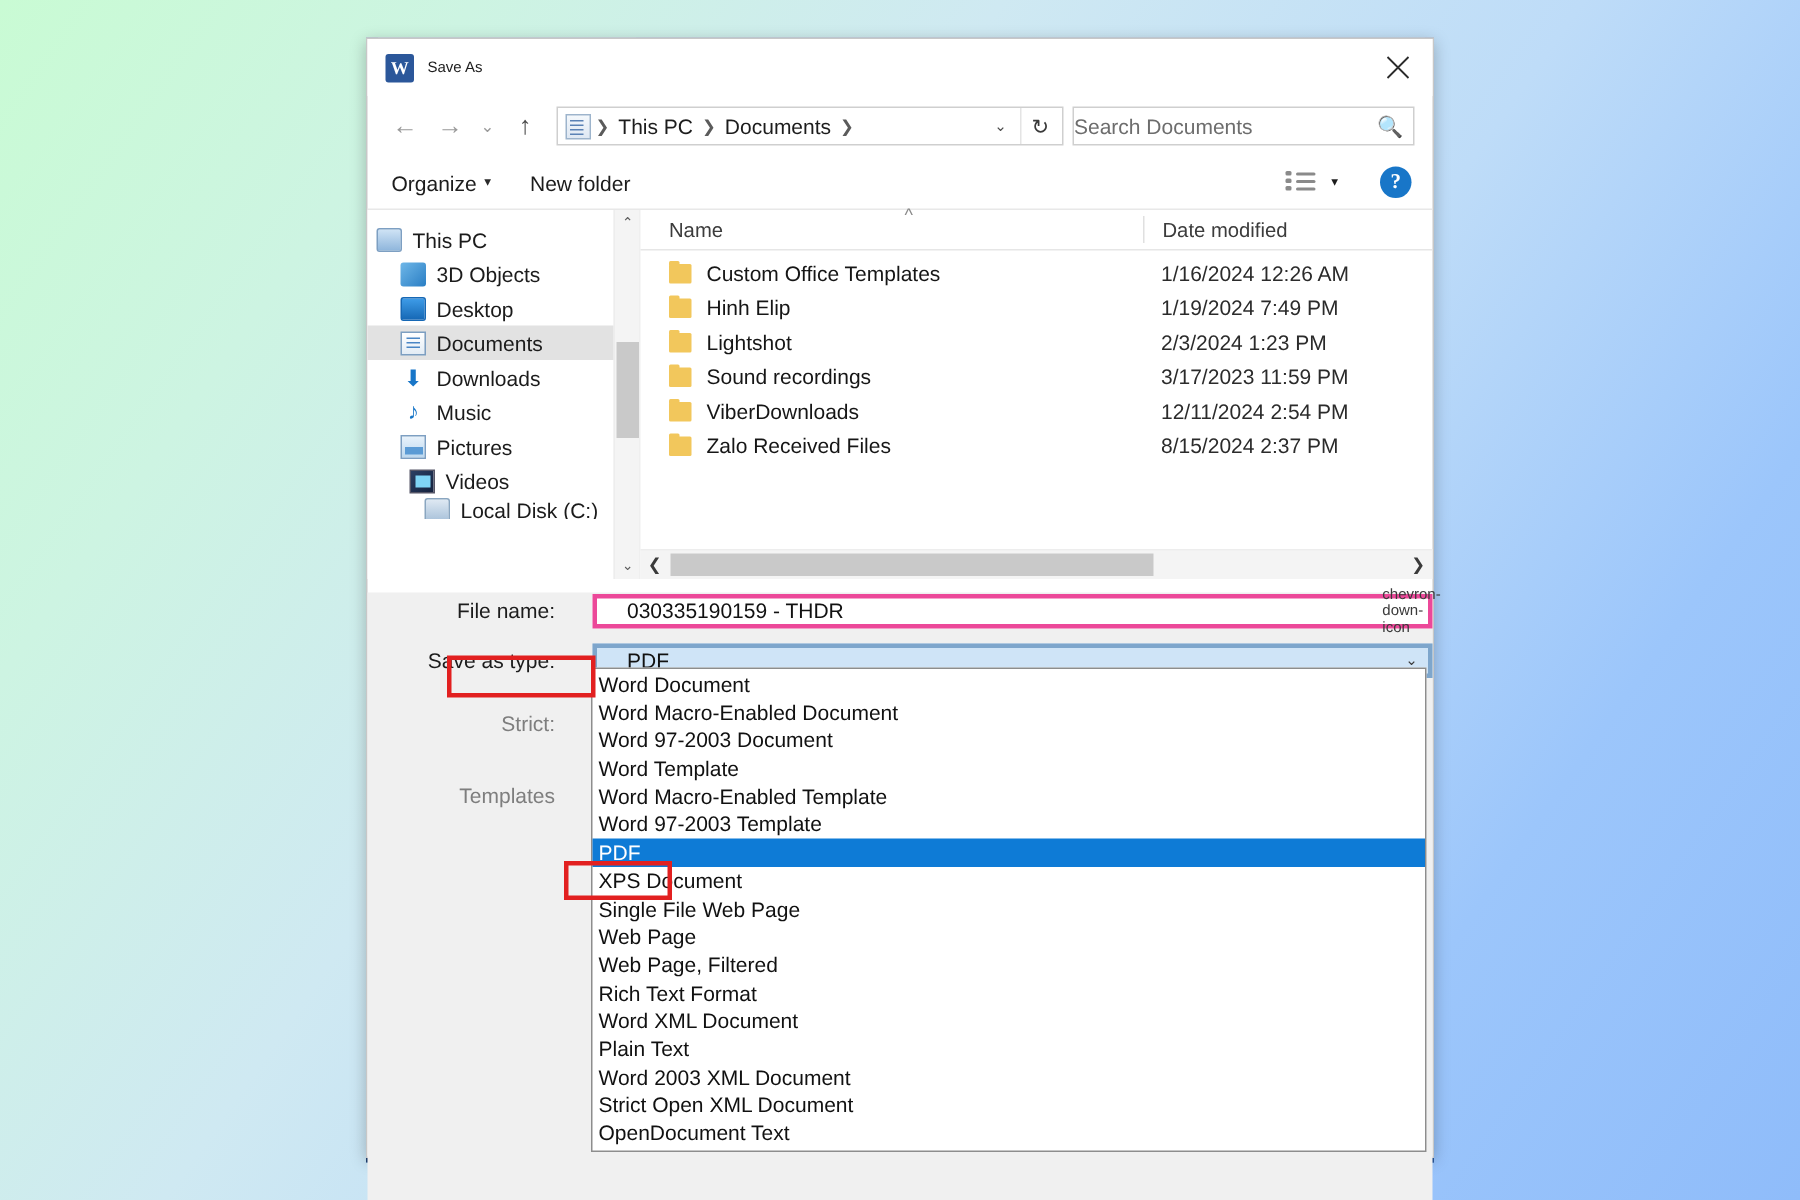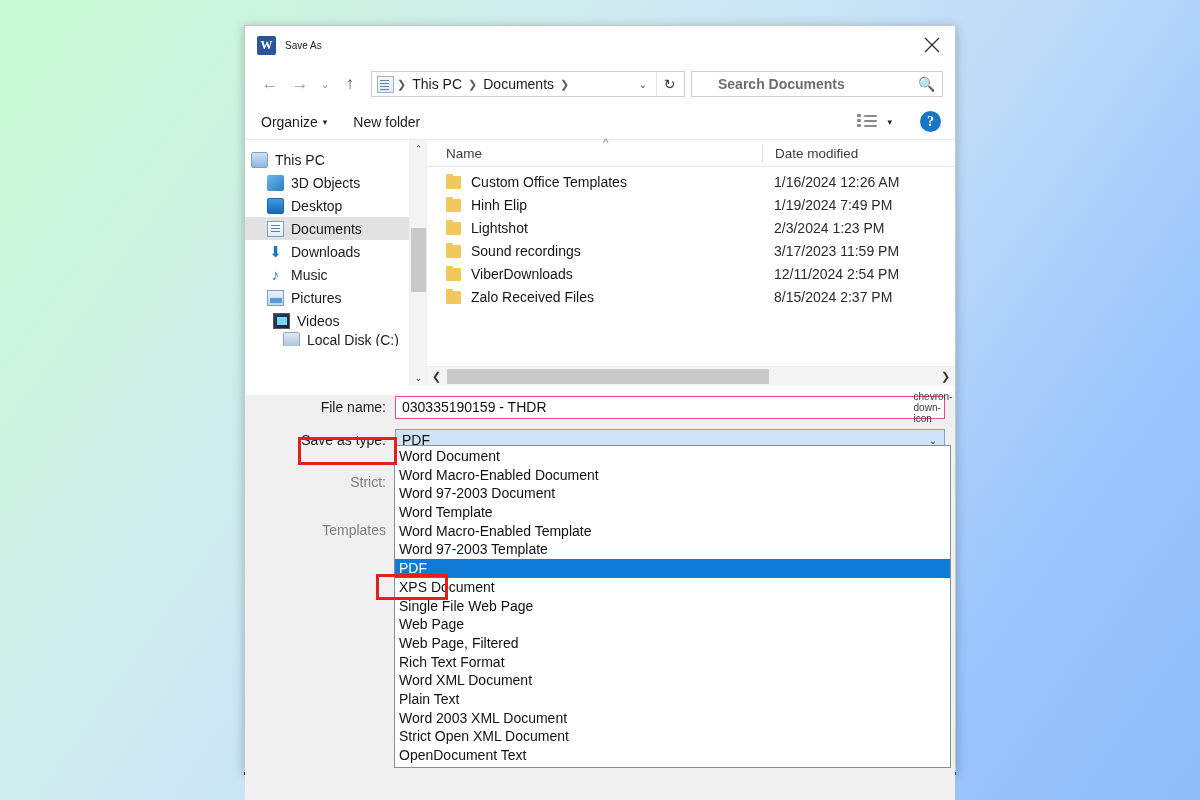--- a/index.html
+++ b/index.html
@@ -98,22 +98,22 @@
   .addr-drop {
     position: absolute; right: 30px; top: 0; bottom: 0; width: 22px;
     display: flex; align-items: center; justify-content: center; color: #4a4a4a; font-size: 10px;
   }
   .addr-refresh {
     position: absolute; right: 2px; top: 0; bottom: 0; width: 26px;
     display: flex; align-items: center; justify-content: center; color: #3a3a3a; font-size: 14px;
     border-left: 1px solid #e4e4e4;
   }
   .searchbox {
-    width: 252px; height: 26px; border: 1px solid #cfcfcf; background: #fff;
-    display: flex; align-items: center; padding: 0 6px 0 26px; flex: none; position: relative; font-weight: bold;
+    width: 228px; height: 26px; border: 1px solid #cfcfcf; background: #fff;
+    display: flex; align-items: center; padding: 0 6px 0 0; flex: none; position: relative;
   }
   .searchbox .ph { font-size: 14px; color: #6d6d6d; flex: 1; }
   .searchbox .mag { color: #1c4f8b; font-size: 14px; }
 
   
   .cmdbar {
     height: 36px; display: flex; align-items: center; padding: 0 14px 0 16px;
     border-bottom: 1px solid #e8e8e8;
   }
   .cmd { font-size: 14px; color: #1c1c1c; margin-right: 26px; display: flex; align-items: center; gap: 5px; }
@@ -205,25 +205,25 @@
     position: absolute; top: 0; width: 19px; height: 19px; color: #3a3a3a; font-size: 11px;
     display: flex; align-items: center; justify-content: center;
   }
   .hscroll .arrow.l { left: 0; }
   .hscroll .arrow.r { right: 0; }
   .hscroll .thumb { position: absolute; left: 20px; top: 2px; width: 322px; height: 15px; background: #c9c9c9; }
 
   
   .formarea { background: #f0f0f0; position: relative; height: 100%; }
   .frow { display: flex; align-items: center; height: 24px; margin-top: 9px; }
-  .flabel { width: 150px; text-align: right; padding-right: 9px; font-size: 14px; color: #1c1c1c; flex: none; }
+  .flabel { width: 150px; text-align: right; padding-right: 25px; font-size: 14px; color: #1c1c1c; flex: none; }
   .flabel.muted { color: #7e7e7e; }
   .fctrl {
-    flex: 1; height: 23px; margin-right: 10px; border: 1px solid #ec4899; background: #fff;
-    display: flex; align-items: center; padding-left: 6px; position: relative;
+    flex: 1; height: 23px; border: 3px solid #ec4899; background: #fff;
+    display: flex; align-items: center; padding-left: 20px; position: relative;
   }
   .fctrl.hl { background: #cfe4f7; border-color: #7ea6cc; }
   .fctrl .val { font-size: 14px; color: #111; }
   .fctrl .dd {
     position: absolute; right: 0; top: 0; bottom: 0; width: 22px; display: flex;
     align-items: center; justify-content: center; font-size: 10px; color: #3a3a3a;
   }
 
   
   #ddlist {

